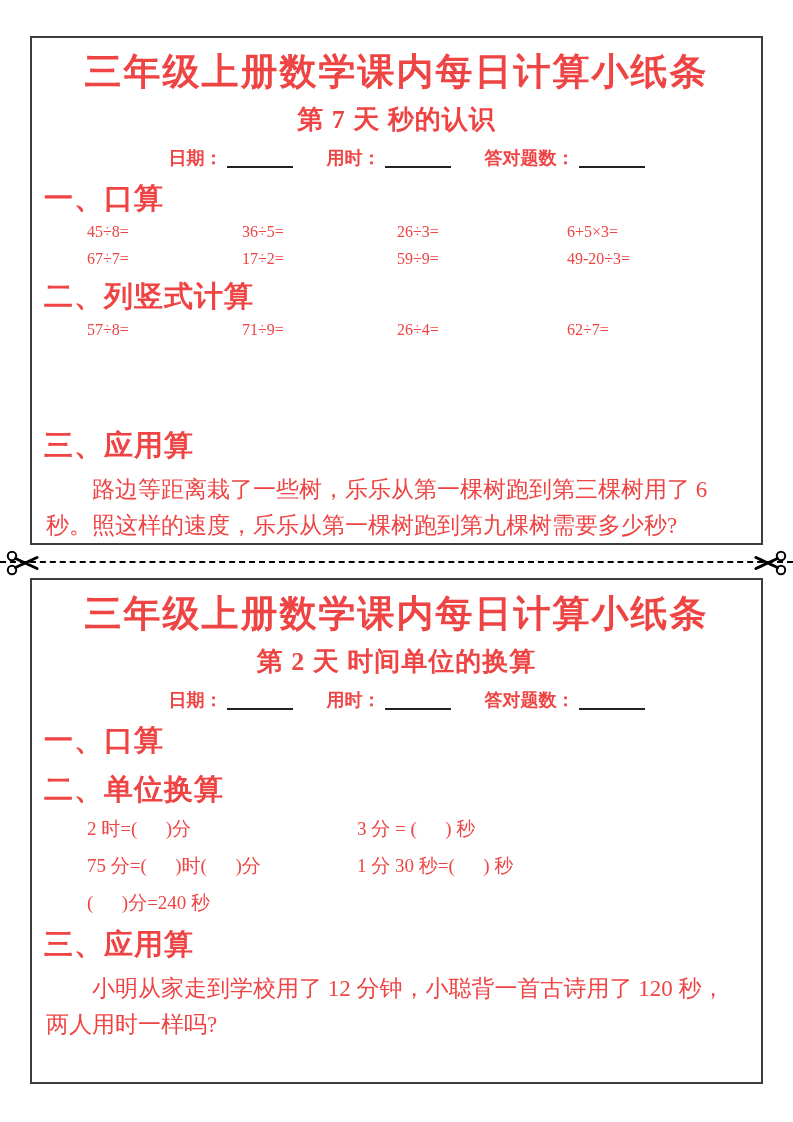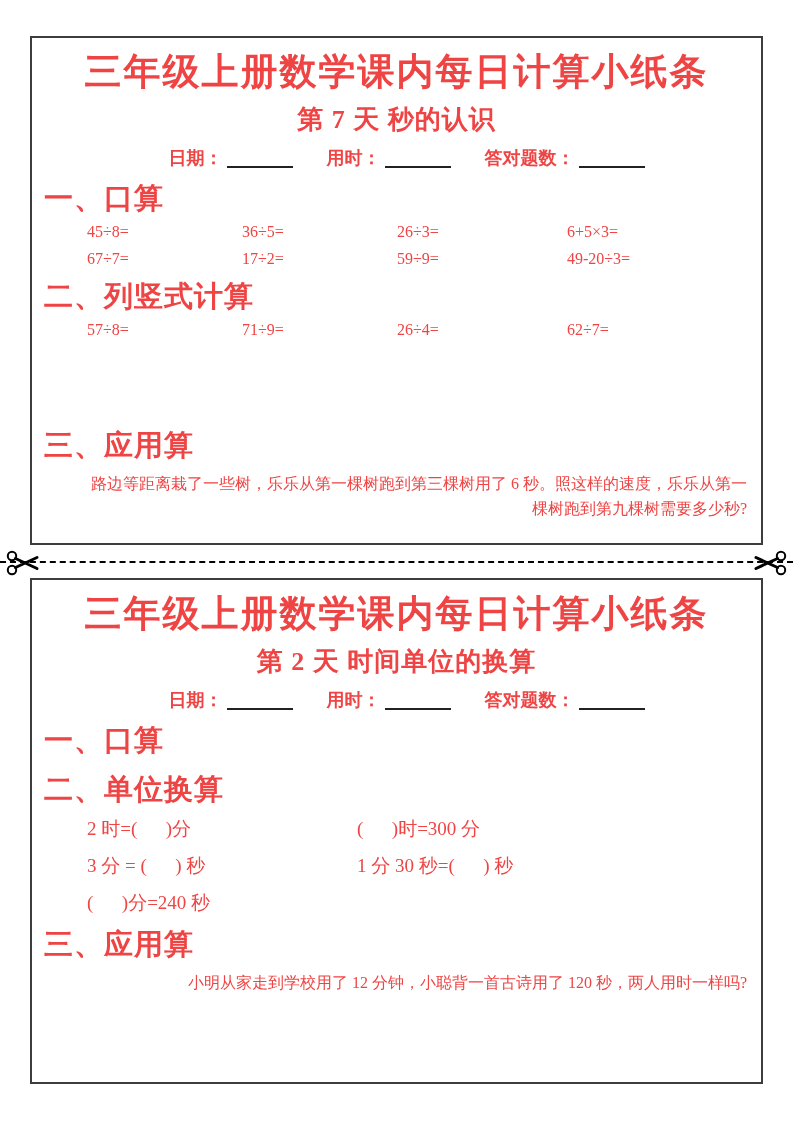--- a/index.html
+++ b/index.html
@@ -68,25 +68,24 @@
     white-space:pre-wrap;
   }
   .grid--oral1    { margin-top:4px; grid-template-columns:155px 155px 170px 1fr; }
   .grid--vertical { margin-top:4px; grid-template-columns:155px 155px 170px 1fr; }
   .grid--oral2    { margin-top:4px; grid-template-columns:150px 150px 205px 1fr; }
   .grid--conv     { margin-top:6px; grid-template-columns:270px 1fr; font-size:19px; row-gap:11px; }
   .cell { white-space:pre-wrap; }
   .workspace { height:78px; }
   .word-problem {
     margin:6px 14px 0 14px;
-    font-size:16px;
+    font-size:23px;
     line-height:1.55;
     text-indent:2em;
     white-space:pre-wrap;
-    text-align:right;
   }
 
   .cutline {
     position:absolute;
     top:561px; left:0;
     width:793px; height:0;
     border-top:2px dashed #000000;
   }
   .scissors {
     position:absolute;
@@ -158,22 +157,22 @@
       <span class="meta-group"><span>日期：</span><span class="blank"></span></span>
       <span class="meta-group"><span>用时：</span><span class="blank"></span></span>
       <span class="meta-group"><span>答对题数：</span><span class="blank"></span></span>
     </div>
 
     <div class="sec-heading">一、口算</div>
 
     <div class="sec-heading">二、单位换算</div>
     <div class="grid grid--conv">
       <span class="cell">2 时=(      )分</span>
-      <span class="cell">(      )时=300 分</span>
       <span class="cell">3 分 = (      ) 秒</span>
+      <span class="cell">75 分=(      )时(      )分</span>
       <span class="cell">1 分 30 秒=(      ) 秒</span>
       <span class="cell">(      )分=240 秒</span>
     </div>
 
     <div class="sec-heading">三、应用算</div>
     <p class="word-problem">小明从家走到学校用了 12 分钟，小聪背一首古诗用了 120 秒，两人用时一样吗?</p>
   </section>
 
 </div>
 

